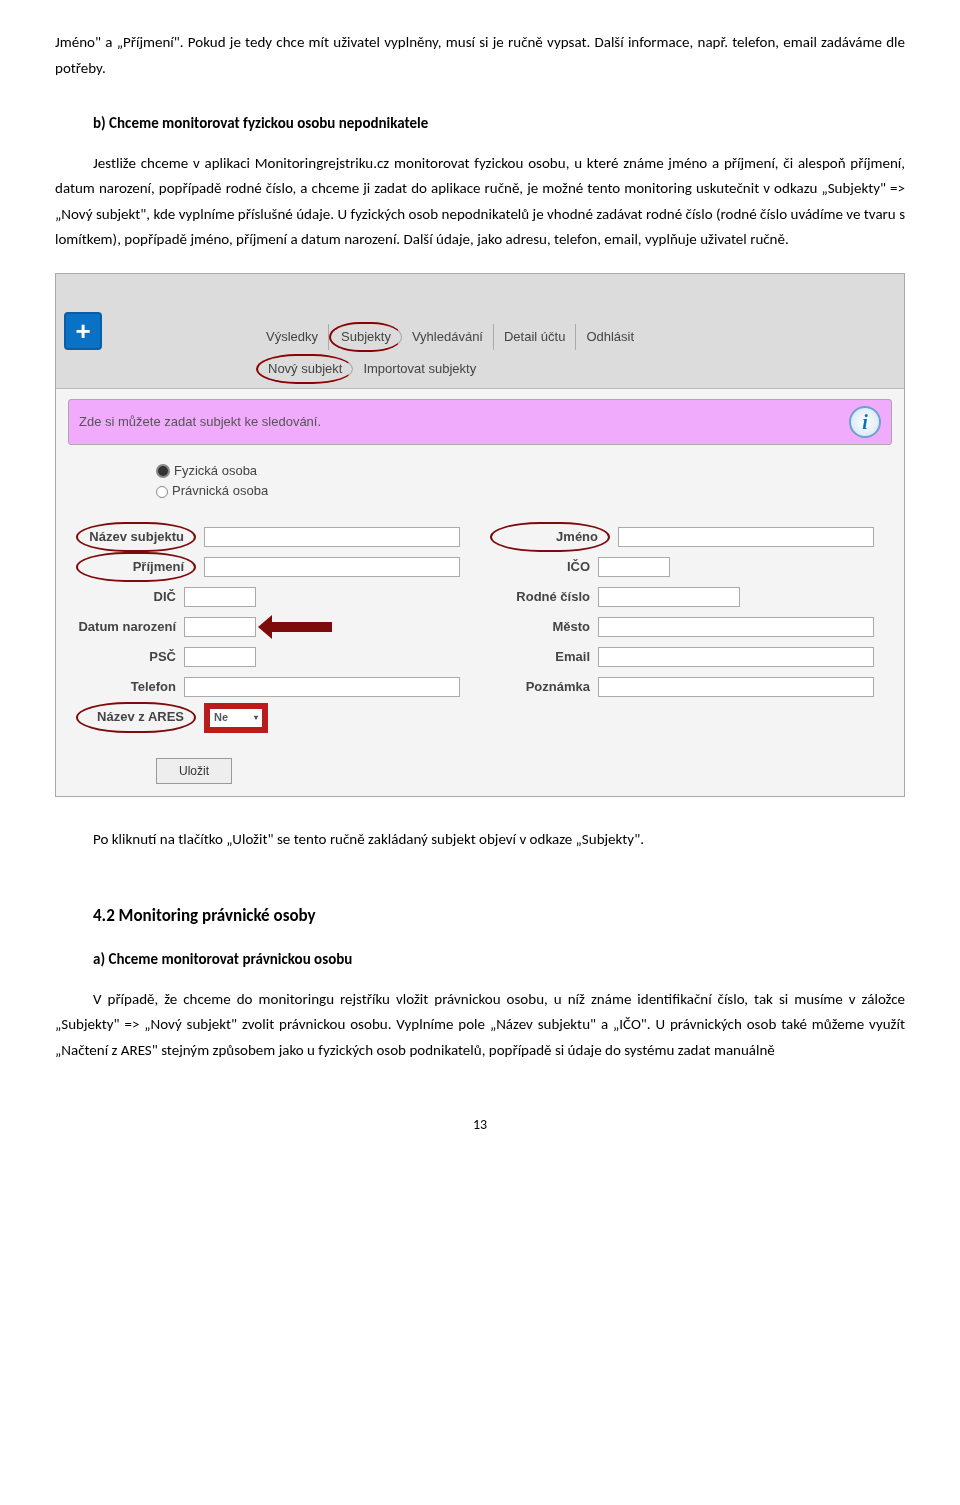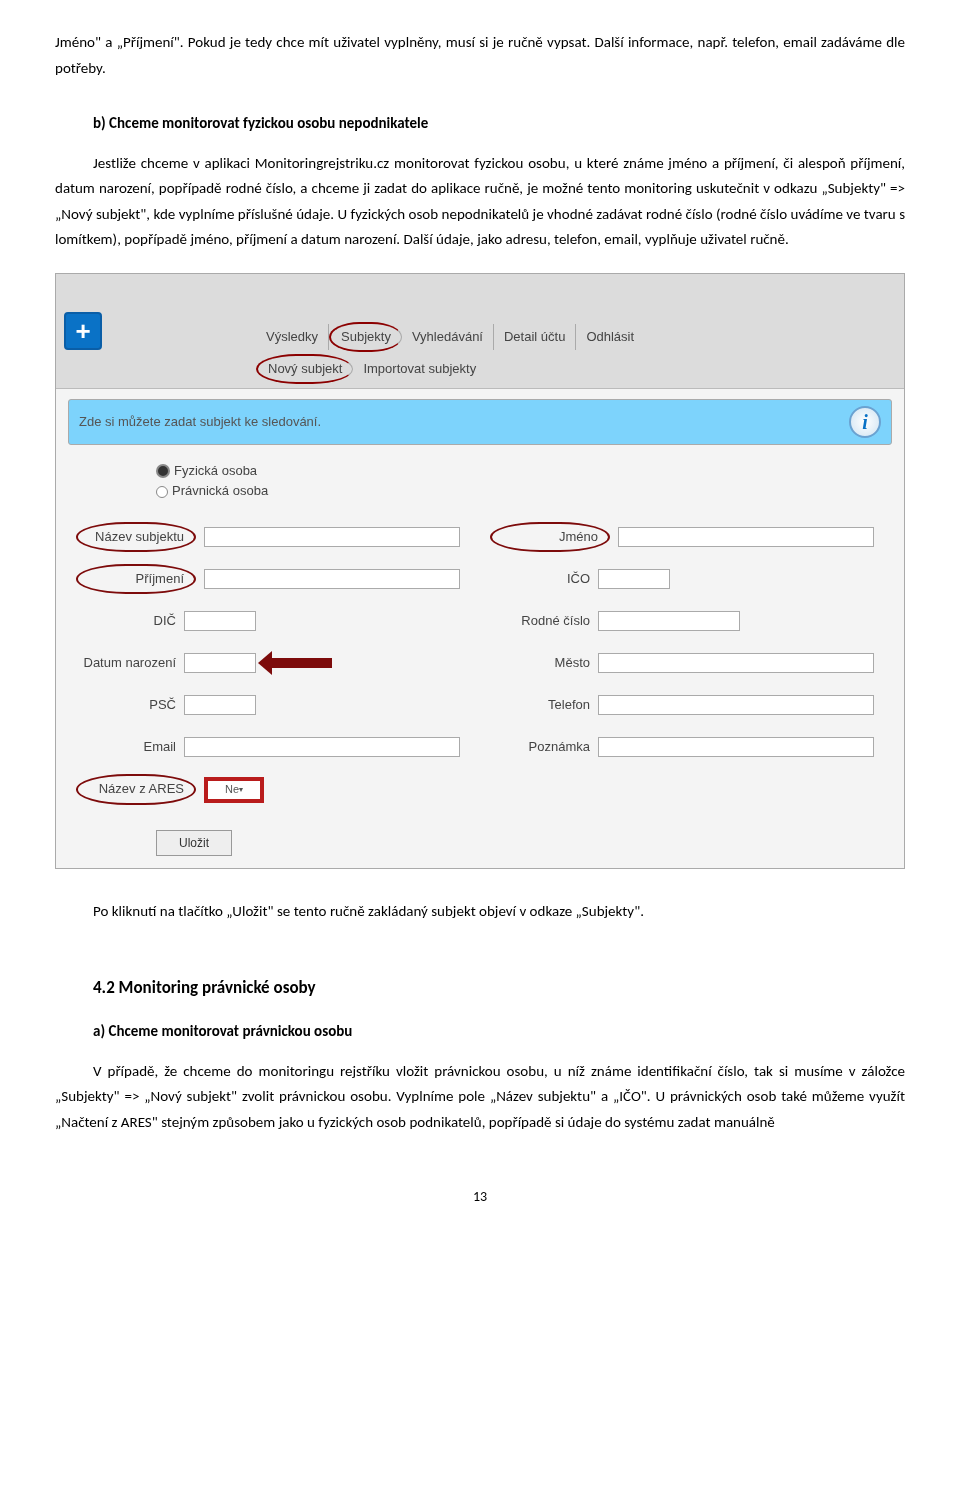--- a/index.html
+++ b/index.html
@@ -75,21 +75,21 @@
     white-space: nowrap;
   }
   .menu-row span:last-child { border-right: none; }
   .circle-red {
     border: 2px solid #8b0000;
     border-radius: 50%/60%;
     padding: 0 8px;
   }
   .hint-bar {
     margin: 10px 12px 12px 12px;
-    background: #7dd3fc;
+    background: #f0abfc;
     border: 1px solid #aaa;
     padding: 6px 10px;
     display: flex;
     align-items: center;
     justify-content: space-between;
     border-radius: 3px;
   }
   .info-icon {
     width: 28px;
     height: 28px;
@@ -111,22 +111,23 @@
   }
   .radio-row { font-size: 13px; color:#444; line-height: 1.6;}
   .radio-row .dot {
     display:inline-block;width:10px;height:10px;border-radius:50%;
     background:#fff;border:1px solid #888;margin-right:4px;vertical-align:middle;
   }
   .radio-row .dot.sel { background:#333;border:2px solid #888;}
   .form-grid {
     display: grid;
     grid-template-columns: 1fr 1fr;
-    gap: 12px 30px;
+    gap: 0 30px;
     padding: 4px 30px 14px 20px;
+    font-weight: bold;
   }
   .frow {
     display: flex;
     align-items: center;
     gap: 8px;
     min-height: 30px;
   }
   .flabel {
     width: 100px;
     text-align: right;
@@ -158,26 +159,26 @@
     content: "";
     position: absolute;
     left: -14px; top: -7px;
     border-right: 14px solid #7d0b0b;
     border-top: 12px solid transparent;
     border-bottom: 12px solid transparent;
   }
   .select-ares {
     flex: 0 0 44px;
     height: 18px;
-    border: 4px solid #b91c1c;
+    border: 6px solid #b91c1c;
     background: #fff;
     font-size: 11px;
     display: flex;
     align-items: center;
-    justify-content: center;
+    justify-content: space-between;
     padding: 0 4px;
     color: #555;
   }
   .select-ares .tri { font-size: 8px; }
   .save-btn {
     margin: 11px 0 12px 100px;
     padding: 2px 22px;
     background: #eee;
     border: 1px solid #999;
     font-size: 12px;
@@ -274,25 +275,25 @@
     <div class="frow">
       <span class="flabel">Město</span>
       <span class="finput"></span>
     </div>
     <div class="frow">
       <span class="flabel">PSČ</span>
       <span class="finput short"></span>
     </div>
 
     <div class="frow">
+      <span class="flabel">Email</span>
+      <span class="finput"></span>
+    </div>
+    <div class="frow">
       <span class="flabel">Telefon</span>
-      <span class="finput"></span>
-    </div>
-    <div class="frow">
-      <span class="flabel">Email</span>
       <span class="finput"></span>
     </div>
 
     <div class="frow">
       <span class="flabel">Poznámka</span>
       <span class="finput"></span>
     </div>
     <div class="frow">
       <span class="flabel oval">Název z ARES</span>
       <span class="select-ares">

